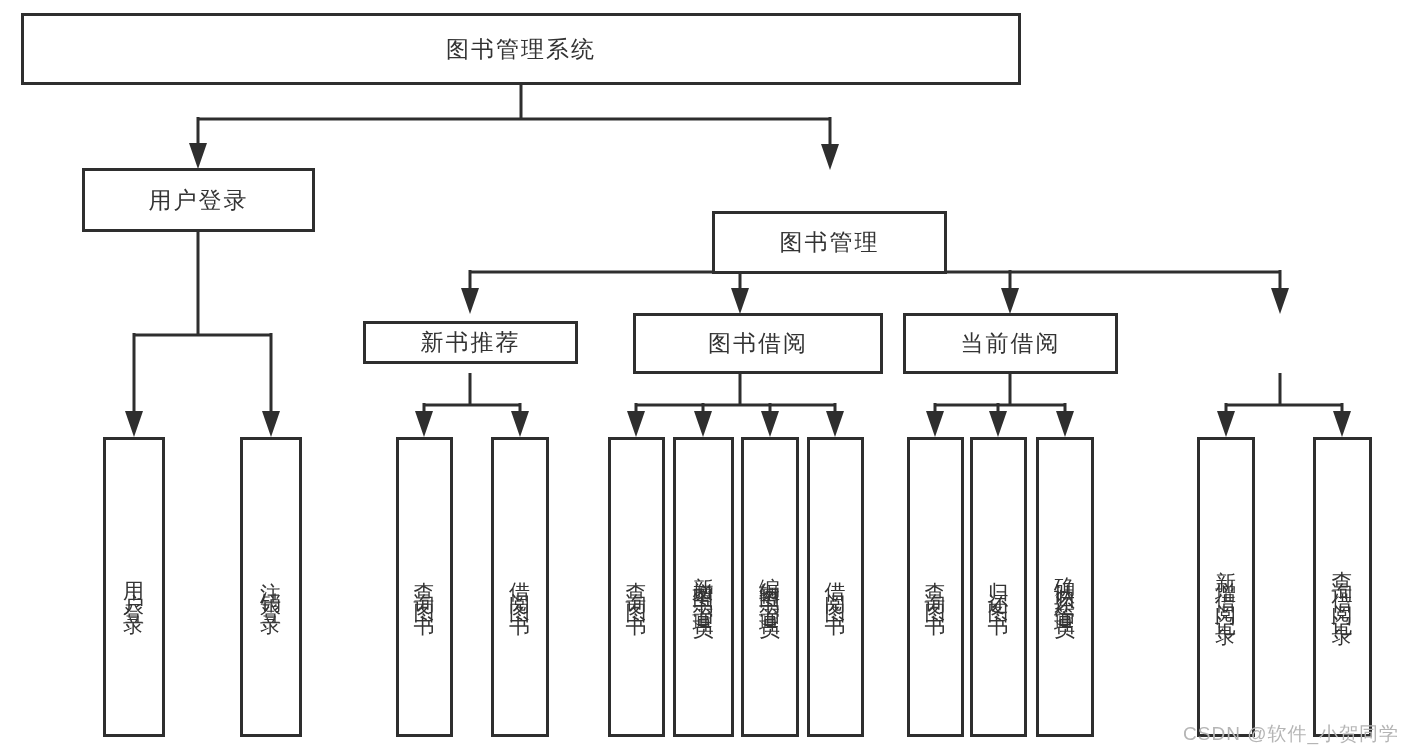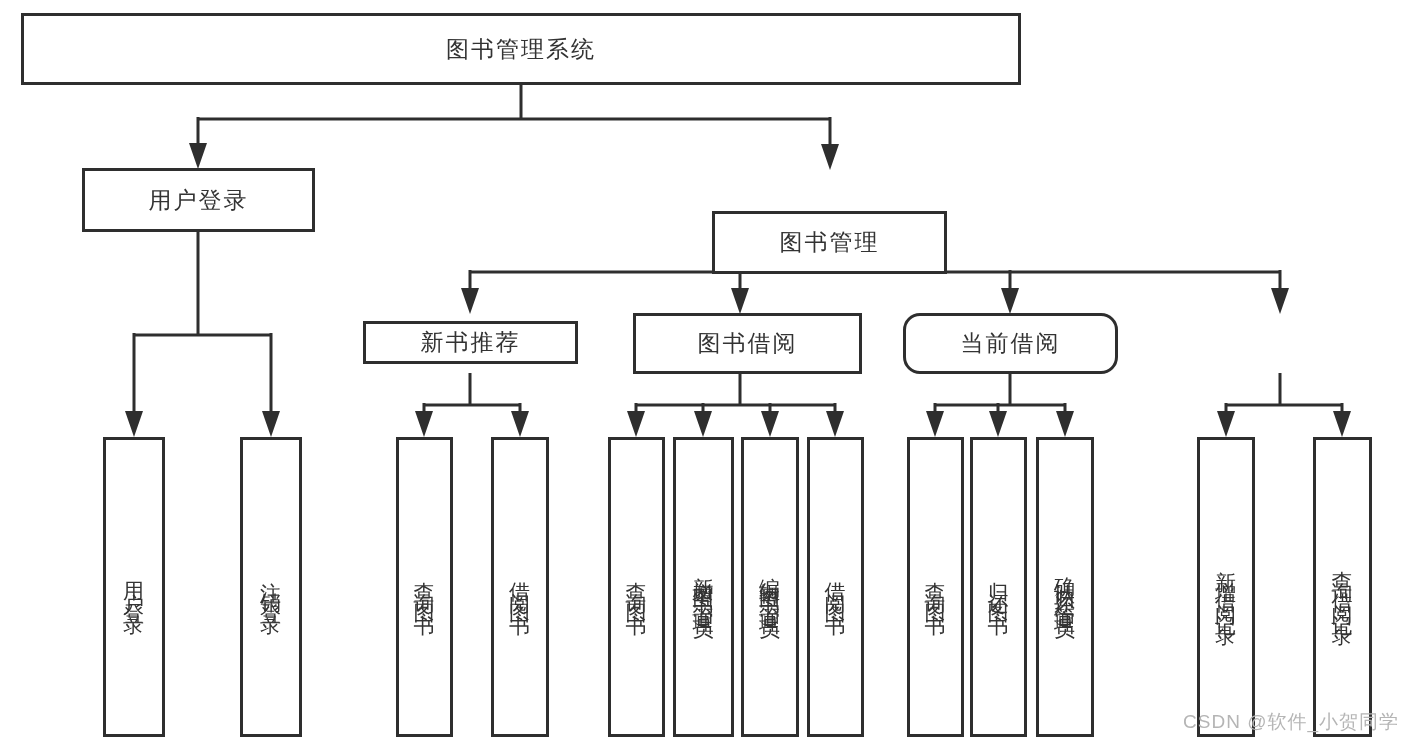--- a/index.html
+++ b/index.html
@@ -48,21 +48,21 @@
     letter-spacing: 11px;
     line-height: 1;
     white-space: nowrap;
   }
   .vlabel.long {
     letter-spacing: 6px;
   }
   #watermark {
     position: absolute;
     right: 6px;
-    bottom: 12px;
+    bottom: 0;
     font-size: 19px;
     color: #b5b5b5;
     letter-spacing: 1px;
     z-index: 5;
     white-space: nowrap;
   }
 </style>
 </head>
 <body>
 
@@ -115,24 +115,24 @@
   <div class="node" style="left:82px; top:168px; width:233px; height:64px;">
     <span class="hlabel">用户登录</span>
   </div>
   <div class="node" style="left:712px; top:169px; width:235px; height:63px;margin-top:42px;">
     <span class="hlabel">图书管理</span>
   </div>
 
   <div class="node" style="left:363px; top:313px; width:215px; height:43px;margin-top:8px;">
     <span class="hlabel">新书推荐</span>
   </div>
-  <div class="node" style="left:633px; top:313px; width:229px; height:61px;">
+  <div class="node" style="left:633px; top:313px; width:250px; height:61px;">
     <span class="hlabel">图书借阅</span>
   </div>
-  <div class="node" style="left:903px; top:313px; width:215px; height:61px;border-radius:17px;">
+  <div class="node" style="left:903px; top:313px; width:215px; height:61px;">
     <span class="hlabel">当前借阅</span>
   </div>
 
   <div class="node vbox" style="left:103px; width:62px;">
     <span class="vlabel">用户登录</span>
   </div>
   <div class="node vbox" style="left:240px; width:62px;">
     <span class="vlabel">注销登录</span>
   </div>
 

